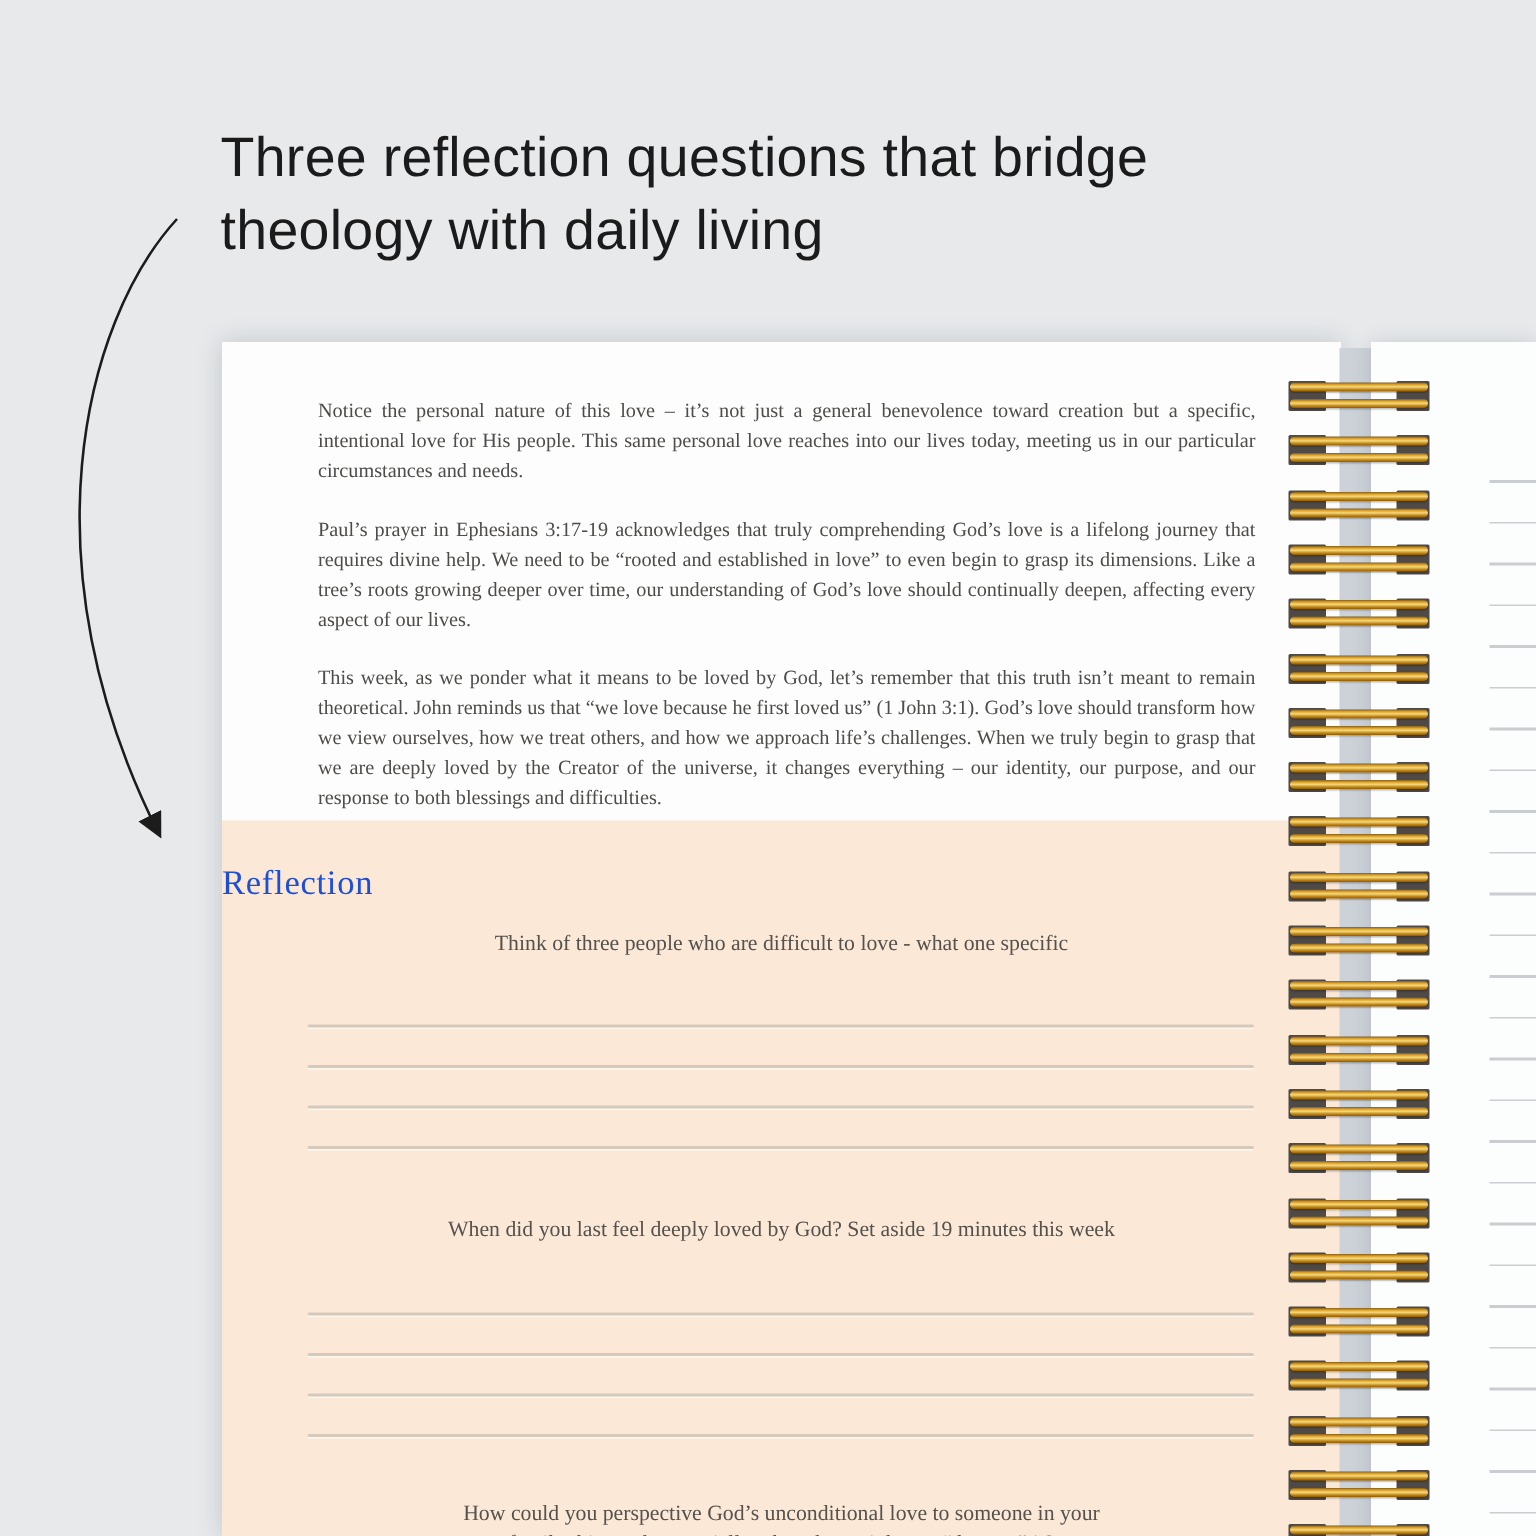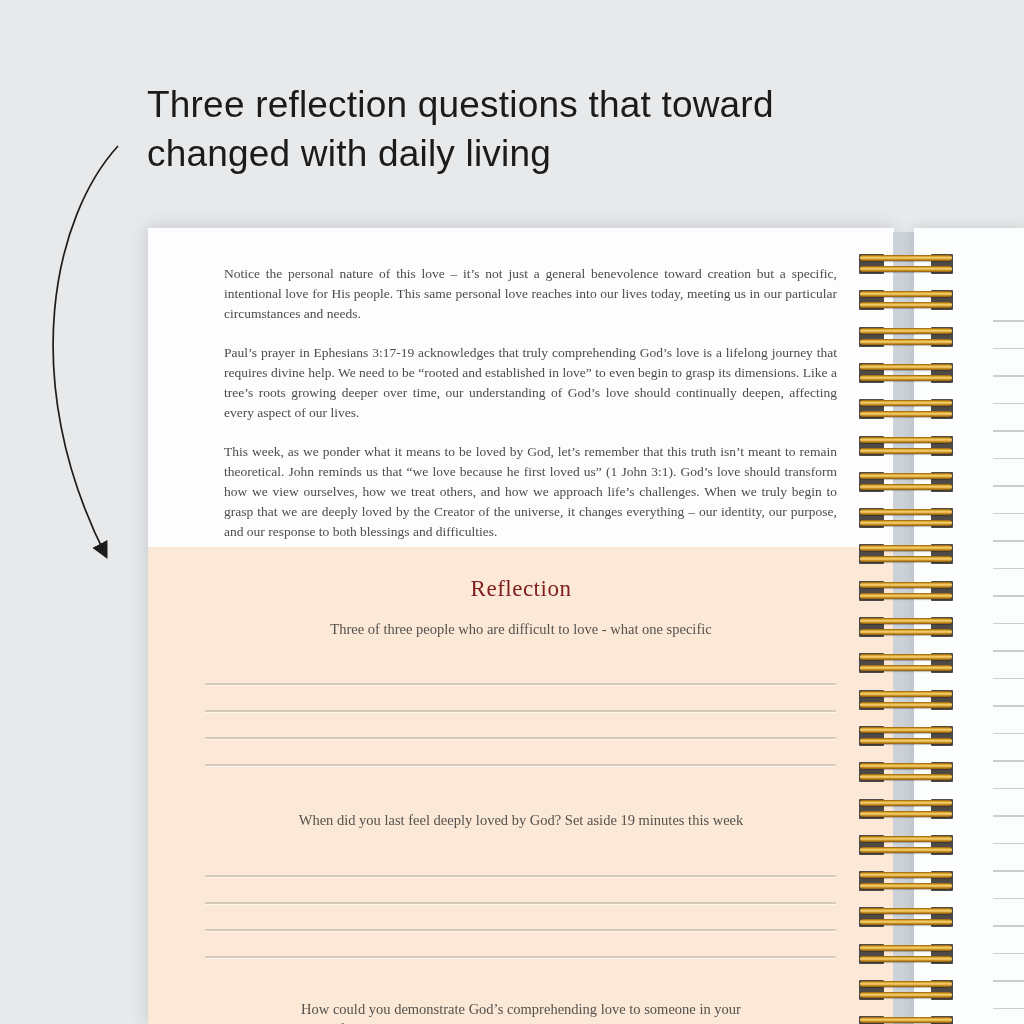--- a/index.html
+++ b/index.html
@@ -21,28 +21,28 @@
   
   .left-page{
     position:absolute;left:148px;top:228px;width:746px;height:796px;
     background:#fdfdfd;
     box-shadow:0 0 16px rgba(70,80,90,.22);
   }
   .para-block{
     position:absolute;left:64px;right:57px;top:36px;
     color:#4e4c49;font-size:13.5px;line-height:20px;
   }
-  .para-block p{margin:0 0 19px 12px;text-align:justify;}
+  .para-block p{margin:0 0 19px 0;text-align:justify;}
   .peach-panel{
     position:absolute;left:0;right:0;top:319px;bottom:0;
     background:#fbe8d7;
   }
   .reflection-heading{
-    position:absolute;top:29px;left:0;right:0;text-align:center;
-    font-size:23px;color:#7f1d1d;letter-spacing:.5px;
+    position:absolute;top:29px;left:0;right:0;
+    font-size:23px;color:#1d4ed8;letter-spacing:.5px;
   }
   .question{
     position:absolute;left:0;right:0;text-align:center;
     font-size:14.5px;line-height:19.5px;color:#55514d;
   }
   .q1{top:73px;}
   .q2{top:264px;}
   .q3{top:453px;}
   .write-line{
     position:absolute;left:57px;right:58px;height:2px;
@@ -76,22 +76,22 @@
     background:linear-gradient(180deg,#8a5c0e 0%,#d79f28 22%,#f7d878 48%,#c0841a 78%,#8a5c0e 100%);
     box-shadow:0 1px 1px rgba(0,0,0,.25);
   }
   .coil .wire.top{top:1px;}
   .coil .wire.bot{top:12px;}
 </style>
 </head>
 <body>
 
 <div class="headline">
-  <div>Three reflection questions that toward</div>
-  <div>changed with daily living</div>
+  <div>Three reflection questions that bridge</div>
+  <div>theology with daily living</div>
 </div>
 
 <svg class="arrow-svg" width="170" height="470" viewBox="0 0 170 470">
   <defs>
     <marker id="ah" orient="auto" markerWidth="11" markerHeight="11" refX="8" refY="5">
       <path d="M0,0 L10,5 L0,10 z" fill="#1c1c1c"></path>
     </marker>
   </defs>
   <path d="M118,26 C55,95 16,258 106,436" fill="none" stroke="#1c1c1c" stroke-width="1.7" marker-end="url(#ah)"></path>
 </svg>
@@ -100,31 +100,31 @@
   <div class="para-block">
     <p>Notice the personal nature of this love – it’s not just a general benevolence toward creation but a specific, intentional love for His people. This same personal love reaches into our lives today, meeting us in our particular circumstances and needs.</p>
     <p>Paul’s prayer in Ephesians 3:17-19 acknowledges that truly comprehending God’s love is a lifelong journey that requires divine help. We need to be “rooted and established in love” to even begin to grasp its dimensions. Like a tree’s roots growing deeper over time, our understanding of God’s love should continually deepen, affecting every aspect of our lives.</p>
     <p>This week, as we ponder what it means to be loved by God, let’s remember that this truth isn’t meant to remain theoretical. John reminds us that “we love because he first loved us” (1 John 3:1). God’s love should transform how we view ourselves, how we treat others, and how we approach life’s challenges. When we truly begin to grasp that we are deeply loved by the Creator of the universe, it changes everything – our identity, our purpose, and our response to both blessings and difficulties.</p>
   </div>
 
   <div class="peach-panel">
     <div class="reflection-heading">Reflection</div>
 
     <div class="question q1">
-      <div>Three of three people who are difficult to love - what one specific</div>
+      <div>Think of three people who are difficult to love - what one specific</div>
     </div>
     <div id="lines-block-1"></div>
 
     <div class="question q2">
       <div>When did you last feel deeply loved by God? Set aside 19 minutes this week</div>
     </div>
     <div id="lines-block-2"></div>
 
     <div class="question q3">
-      <div>How could you demonstrate God’s comprehending love to someone in your</div>
+      <div>How could you perspective God’s unconditional love to someone in your</div>
       <div>family this week, especially when they might not “deserve” it?</div>
     </div>
   <div class="write-line" style="top: 136px;"></div>
       <div class="write-line" style="top: 163px;"></div>
       <div class="write-line" style="top: 190px;"></div>
       <div class="write-line" style="top: 217px;"></div>
       <div class="write-line" style="top: 328px;"></div>
       <div class="write-line" style="top: 355px;"></div>
       <div class="write-line" style="top: 382px;"></div>
       <div class="write-line" style="top: 409px;"></div>

